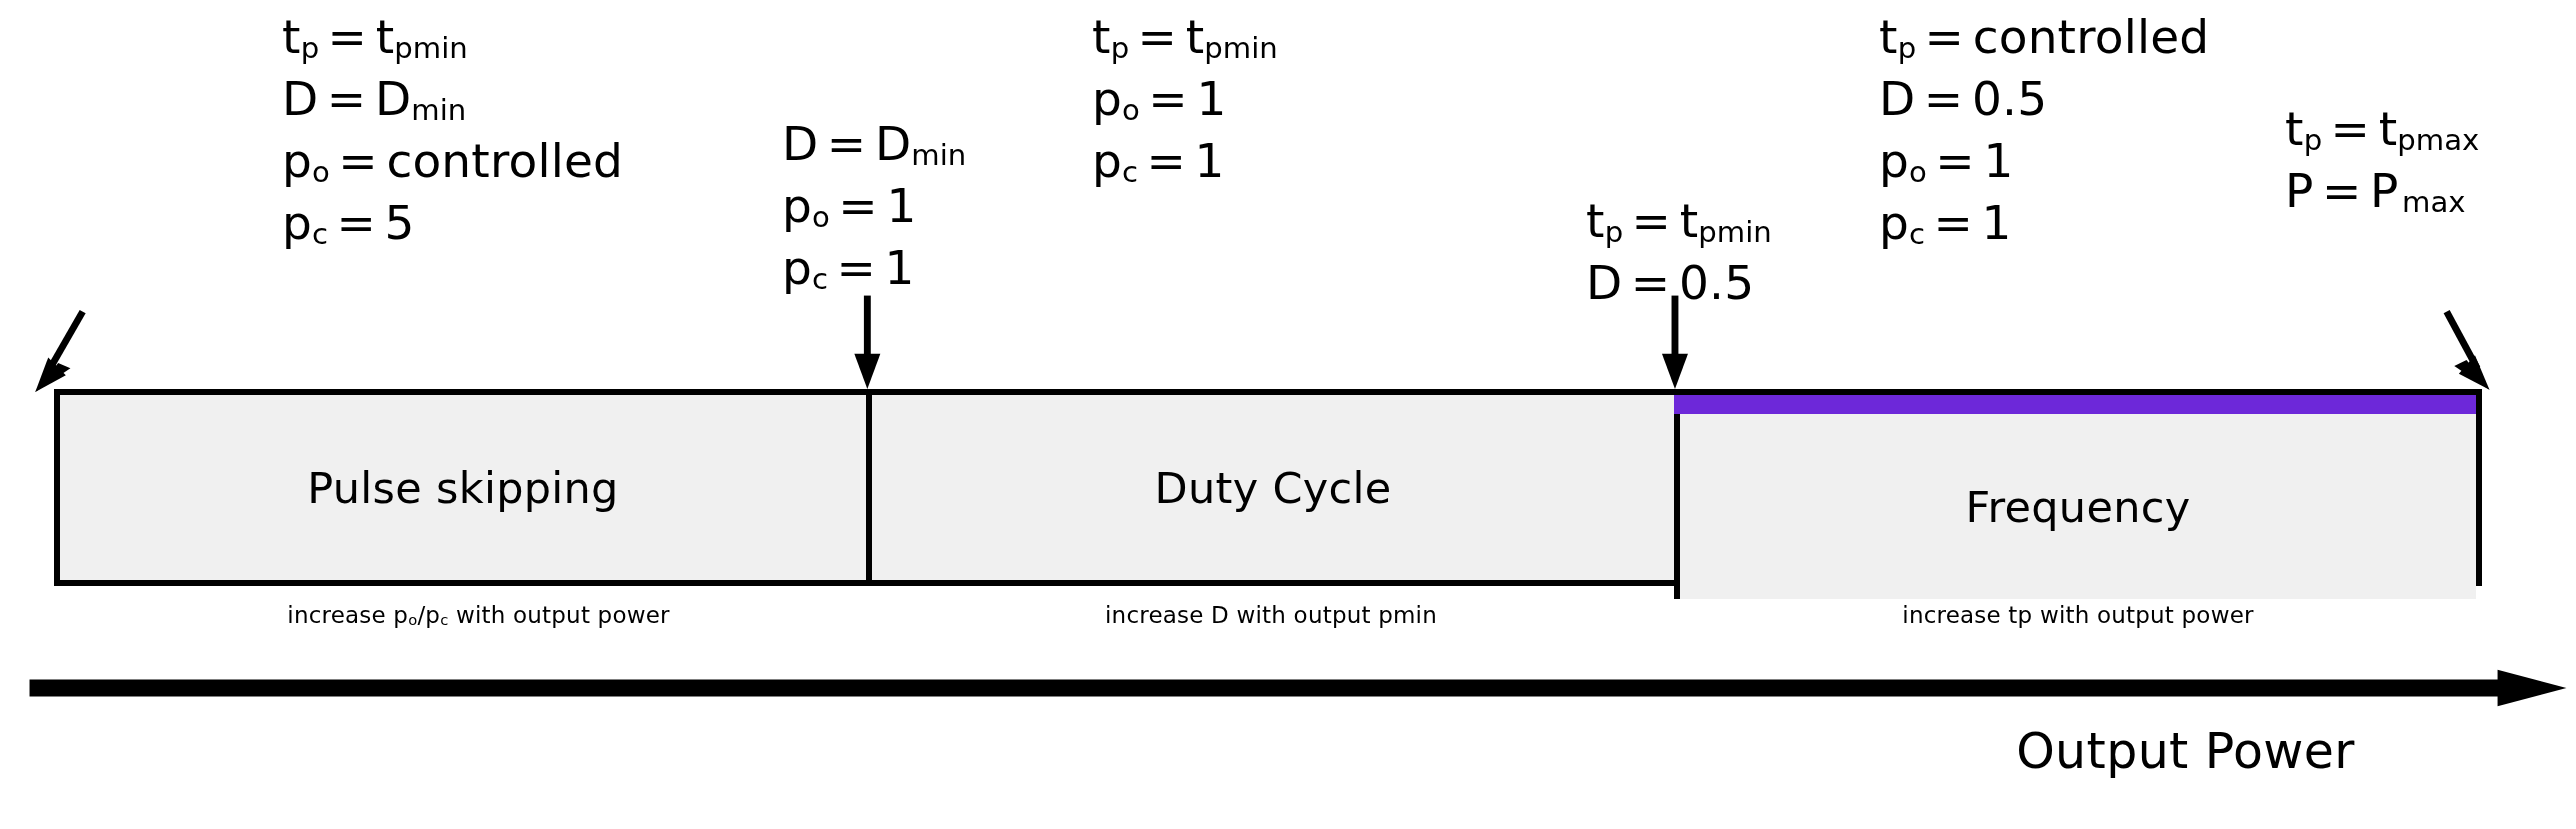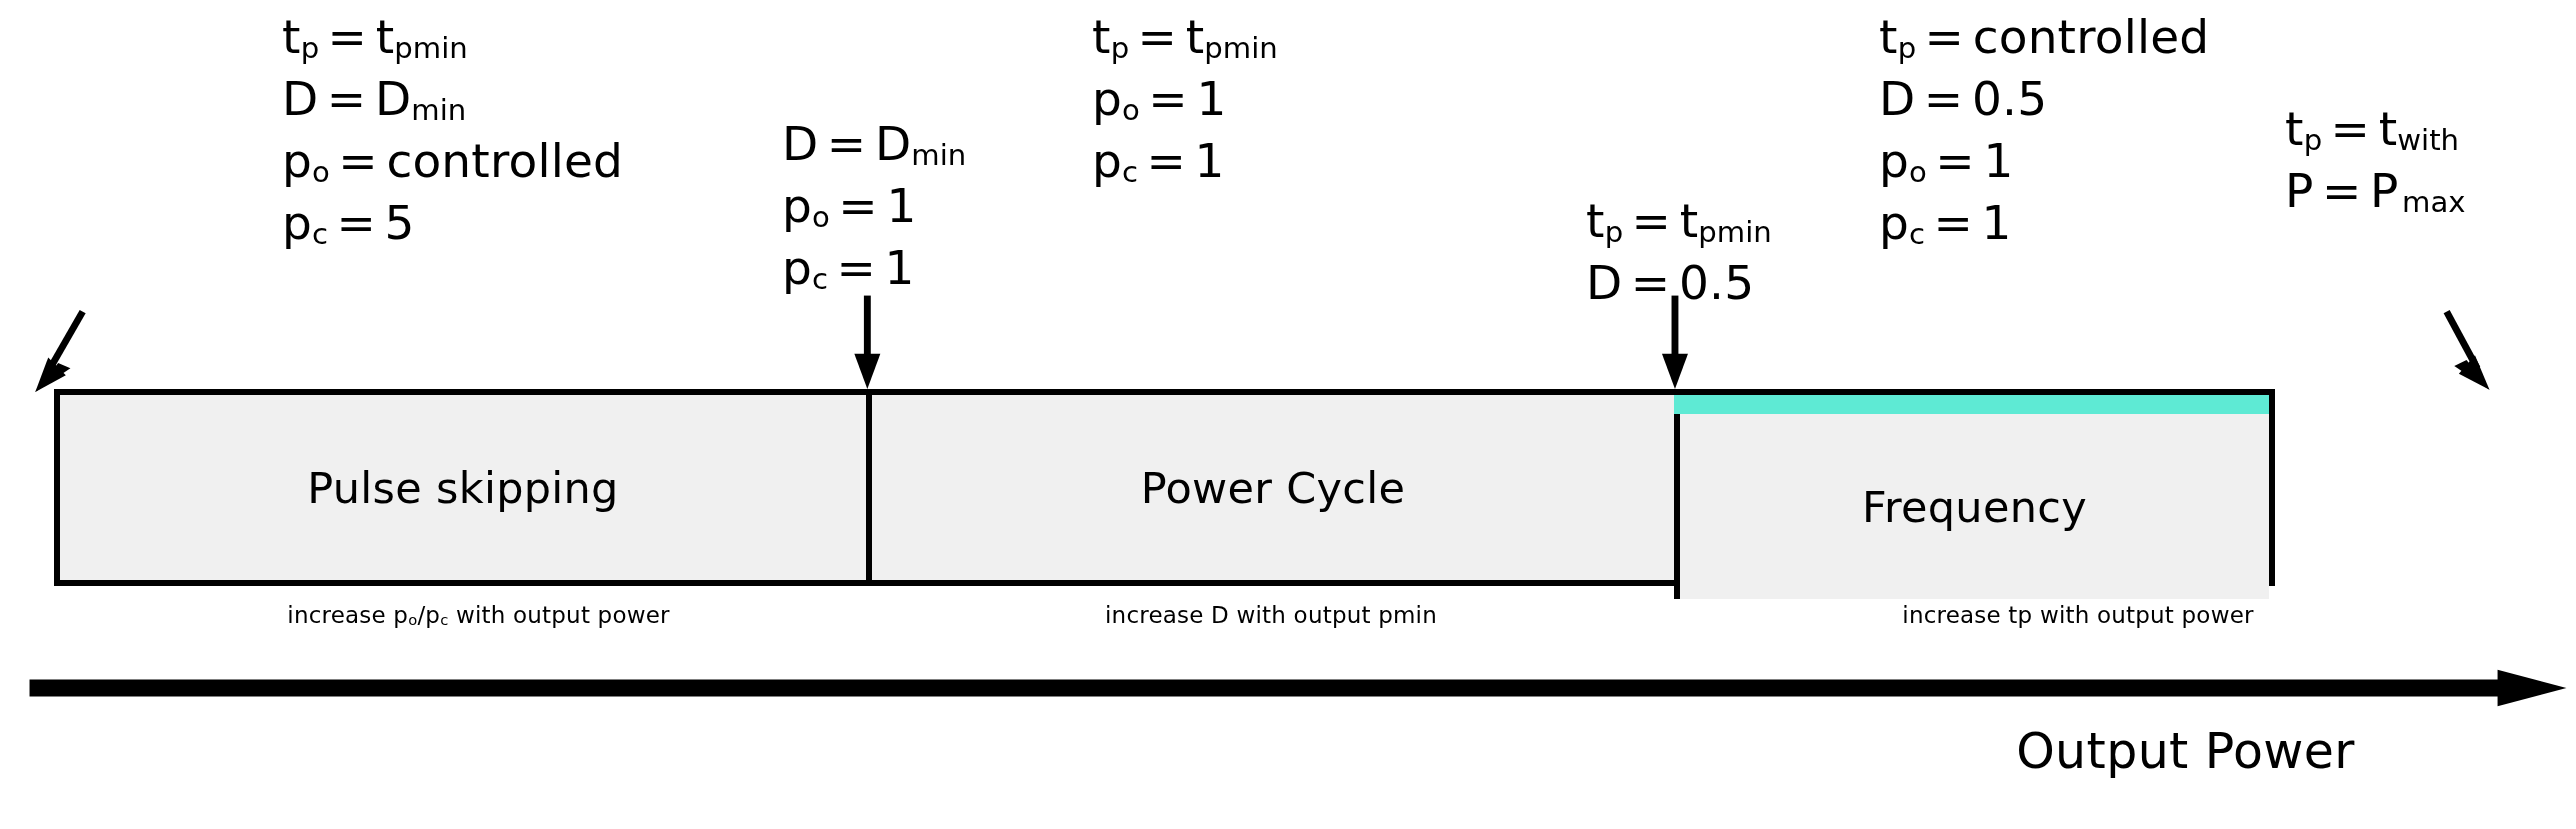--- a/index.html
+++ b/index.html
@@ -33,25 +33,25 @@
     vertical-align: -0.18em;
     letter-spacing: 0;
   }
   .ann .eq { padding: 0 0.18em; }
 
   
   #bar {
     position: absolute;
     left: 54px;
     top: 389px;
-    width: 2221px;
+    width: 2428px;
     height: 197px;
     box-sizing: border-box;
     border: 6.9px solid #000000;
-    background: #5eead4;
+    background: #6d28d9;
     display: flex;
   }
   .seg {
     position: relative;
     height: 100%;
     display: flex;
     align-items: center;
     justify-content: center;
     background: #f0f0f0;
     box-sizing: border-box;
@@ -171,33 +171,33 @@
     <span class="line">
       <span>p<sub>o</sub></span><span class="eq">=</span><span>1</span>
     </span>
     <span class="line">
       <span>p<sub>c</sub></span><span class="eq">=</span><span>1</span>
     </span>
   </div>
 
   <div class="ann" style="left:2285px; top:98px;">
     <span class="line">
-      <span>t<sub>p</sub></span><span class="eq">=</span><span><span>t</span><sub>with</sub></span>
+      <span>t<sub>p</sub></span><span class="eq">=</span><span><span>t</span><sub>pmax</sub></span>
     </span>
     <span class="line">
       <span>P</span><span class="eq">=</span><span><span>P</span><sub style="padding-left:0.12em">max</sub></span>
     </span>
   </div>
 
   <div id="bar">
     <div class="seg" style="width:806px;">
       <span class="seg-label">Pulse skipping</span>
     </div>
     <div class="seg" style="width:808px;">
-      <span class="seg-label">Power Cycle</span>
+      <span class="seg-label">Duty Cycle</span>
     </div>
     <div class="seg" style="flex:1 1 auto;margin-top:19px;">
       <span class="seg-label">Frequency</span>
     </div>
   </div>
 
   <div class="caption" style="left:72px; width:813px;">
     <span>increase p<sub>o</sub>/p<sub>c</sub> with output power</span>
   </div>
   <div class="caption" style="left:867px; width:808px;">increase D with output pmin</div>

